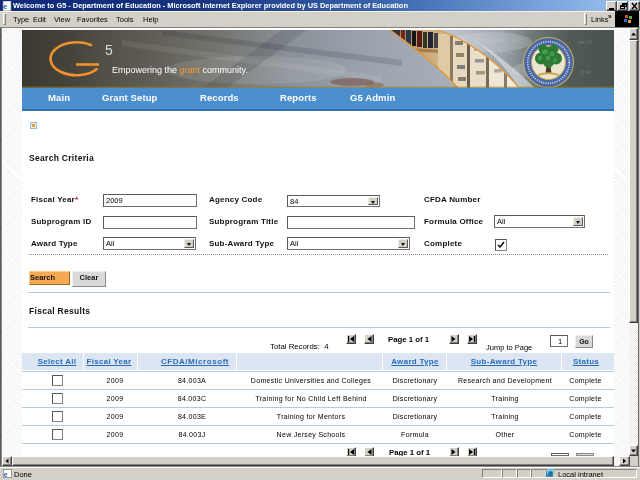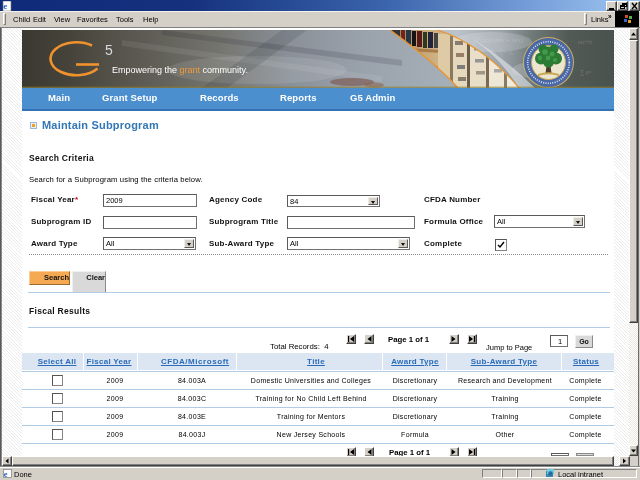--- a/index.html
+++ b/index.html
@@ -48,40 +48,41 @@
   .sthumb{background:#d4d0c8;border:1px solid;border-color:#fff #404040 #404040 #fff;box-shadow:inset -1px -1px 0 #808080;}
   
   #status{left:0px;top:467px;width:640px;height:13px;background:#d4d0c8;box-shadow:inset 0 1px 0 #fff;}
   .pane{top:469px;height:9px;border:1px solid;border-color:#808080 #fff #fff #808080;}
 </style>
 </head>
 <body>
 <div id="win">
 
   <div class="abs" id="title"></div>
+  <div class="abs" id="titletxt">Welcome to G5 - Department of Education - Microsoft Internet Explorer provided by US Department of Education</div>
   <svg class="abs" style="left:2px;top:1px" width="10" height="10" viewBox="0 0 10 10">
     <rect x="1" y="0" width="8" height="10" fill="#fdfdfd" stroke="#777" stroke-width="0.6"></rect>
     <text x="1.2" y="8" font-size="9" font-weight="bold" fill="#2666c8" font-family="Liberation Serif">e</text>
   </svg>
   <div class="abs tbtn" style="left:606px;width:11px">
       <div class="abs" style="left:2px;top:6px;width:5px;height:2px;background:#000"></div>
     </div>
   <div class="abs tbtn" style="left:617px;width:11px">
     <div class="abs" style="left:4px;top:1px;width:5px;height:4px;border:1px solid #000;border-top-width:2px"></div>
     <div class="abs" style="left:2px;top:3px;width:5px;height:4px;border:1px solid #000;border-top-width:2px;background:#d4d0c8"></div>
   </div>
   <div class="abs tbtn" id="xbtn" style="left:629px;width:11px">
     <svg width="9" height="8" viewBox="0 0 9 8" style="display:block">
         <path d="M2,1 L7,7 M7,1 L2,7" stroke="#000" stroke-width="1.3"></path>
       </svg>
   </div>
 
   <div class="abs" id="menubar"></div>
   <div class="abs grip" style="left:3px"></div>
-  <div class="abs mitem" style="left:13px">Child</div>
+  <div class="abs mitem" style="left:13px">Type</div>
   <div class="abs mitem" style="left:33px">Edit</div>
   <div class="abs mitem" style="left:54px">View</div>
   <div class="abs mitem" style="left:77px">Favorites</div>
   <div class="abs mitem" style="left:116px">Tools</div>
   <div class="abs mitem" style="left:143px">Help</div>
   <div class="abs grip" style="left:584px"></div>
   <div class="abs mitem" style="left:591px">Links</div>
   <div class="abs" style="left:608px;top:13px;font-size:6.5px;font-weight:bold">»</div>
   <div class="abs" style="left:615px;top:11px;width:24px;height:16px;background:#000;">
     <div class="abs" style="left:10px;top:4px;width:3px;height:3px;background:#d84a20"></div>
@@ -221,24 +222,22 @@
 
   <div class="abs" id="nav"></div>
   <div class="abs navtxt" style="left:48px">Main</div>
   <div class="abs navtxt" style="left:102px">Grant Setup</div>
   <div class="abs navtxt" style="left:200px">Records</div>
   <div class="abs navtxt" style="left:280px">Reports</div>
   <div class="abs navtxt" style="left:350px">G5 Admin</div>
 
   <div class="abs" style="left:30px;top:122px;width:7px;height:7px;background:#e8eef6;border:1px solid #9ab8d8"></div>
   <div class="abs" style="left:32px;top:124px;width:3px;height:3px;background:#f0a020"></div>
-  <div class="abs h-blue" style="left:42px;top:119px">Maintain Subprogram</div>
 
   <div class="abs lbl" style="left:29px;top:153px;font-size:8.5px;letter-spacing:0.3px">Search Criteria</div>
-  <div class="abs txt" style="left:29px;top:175px;font-size:7.7px;letter-spacing:0.1px">Search for a Subprogram using the criteria below.</div>
 
   <div class="abs lbl" style="left:31px;top:195px">Fiscal Year<span style="color:#cc0000">*</span></div>
   <div class="abs inp" style="left:103px;top:194px;width:94px;height:13px">2009</div>
   <div class="abs lbl" style="left:209px;top:195px">Agency Code</div>
   <div class="abs inp sel" style="left:287px;top:195px;width:93px;height:12px">84<span class="arr"></span></div>
   <div class="abs lbl" style="left:424px;top:195px">CFDA Number</div>
 
   <div class="abs lbl" style="left:31px;top:217px">Subprogram ID</div>
   <div class="abs inp" style="left:103px;top:216px;width:94px;height:13px"></div>
   <div class="abs lbl" style="left:209px;top:217px">Subprogram Title</div>
@@ -252,22 +251,22 @@
   <div class="abs inp sel" style="left:287px;top:237px;width:123px;height:13px">All<span class="arr"></span></div>
   <div class="abs lbl" style="left:424px;top:239px">Complete</div>
   <div class="abs cb" style="left:495px;top:239px;width:12px;height:12px">
     <svg width="10" height="10" viewBox="0 0 10 10" style="position:absolute;left:0;top:0">
       <path d="M2,5 L4,7 L8,2" fill="none" stroke="#000" stroke-width="1.4"></path>
     </svg>
   </div>
 
   <div class="abs" style="left:29px;top:254px;width:579px;height:0;border-top:1px dotted #8a8a8a"></div>
 
-  <div class="abs" style="left:29px;top:271px;width:41px;height:14px;background:#f5a952;border:1px solid;border-color:#f8cc92 #9a6a28 #9a6a28 #f8cc92;color:#111;font-weight:bold;font-size:7.5px;text-align:right;line-height:12px">Search</div>
-  <div class="abs" style="left:72px;top:271px;width:34px;height:22px;background:#d9d9d9;border:1px solid;border-color:#efefef #8a8a8a #8a8a8a #efefef;color:#111;font-weight:bold;font-size:7.5px;text-align:right;line-height:12px">Clear</div>
+  <div class="abs" style="left:29px;top:271px;width:41px;height:14px;background:#f5a952;border:1px solid;border-color:#f8cc92 #9a6a28 #9a6a28 #f8cc92;color:#111;font-weight:bold;font-size:7.5px;text-align:left;line-height:12px">Search</div>
+  <div class="abs" style="left:72px;top:271px;width:34px;height:16px;background:#d9d9d9;border:1px solid;border-color:#efefef #8a8a8a #8a8a8a #efefef;color:#111;font-weight:bold;font-size:7.5px;text-align:center;line-height:12px">Clear</div>
 
   <div class="abs bluline" style="left:28px;top:292px;width:582px"></div>
   <div class="abs lbl" style="left:29px;top:306px;font-size:8.5px;letter-spacing:0.3px">Fiscal Results</div>
   <div class="abs bluline" style="left:28px;top:327px;width:582px"></div>
 
   <div class="abs txt" style="left:270px;top:341.5px">Total Records:&nbsp; 4</div>
   <div class="abs pbtn" style="left:346px;top:334px">
       <svg width="8" height="8" viewBox="0 0 8 8">
         <rect x="1" y="1" width="1.2" height="6" fill="#000"></rect>
         <path d="M7,1 L7,7 L3,4 Z" fill="#000"></path>
@@ -297,21 +296,20 @@
   <div class="abs" id="thead" style="left:22px;top:353px;width:592px;height:17px;background:#dce6f2"></div>
   <div class="abs" style="left:83px;top:353px;width:1px;height:17px;background:#fff"></div>
   <div class="abs" style="left:137px;top:353px;width:1px;height:17px;background:#fff"></div>
   <div class="abs" style="left:236px;top:353px;width:1px;height:17px;background:#fff"></div>
   <div class="abs" style="left:382px;top:353px;width:1px;height:17px;background:#fff"></div>
   <div class="abs" style="left:446px;top:353px;width:1px;height:17px;background:#fff"></div>
   <div class="abs" style="left:561px;top:353px;width:1px;height:17px;background:#fff"></div>
   <div class="abs hlink" style="left:22px;top:356.5px;width:70px">Select All</div>
   <div class="abs hlink" style="left:84px;top:356.5px;width:50px">Fiscal Year</div>
   <div class="abs hlink" style="left:145px;top:356.5px;width:100px;letter-spacing:0.55px">CFDA/Microsoft</div>
-  <div class="abs hlink" style="left:246px;top:356.5px;width:140px">Title</div>
   <div class="abs hlink" style="left:383px;top:356.5px;width:64px">Award Type</div>
   <div class="abs hlink" style="left:447px;top:356.5px;width:114px">Sub-Award Type</div>
   <div class="abs hlink" style="left:561px;top:356.5px;width:50px">Status</div>
 
   <div class="abs bluline" style="left:22px;top:371px;width:592px"></div>
   <div class="abs bluline" style="left:22px;top:389px;width:592px"></div>
   <div class="abs bluline" style="left:22px;top:407px;width:592px"></div>
   <div class="abs bluline" style="left:22px;top:425px;width:592px"></div>
   <div class="abs bluline" style="left:22px;top:443px;width:592px"></div>
 

